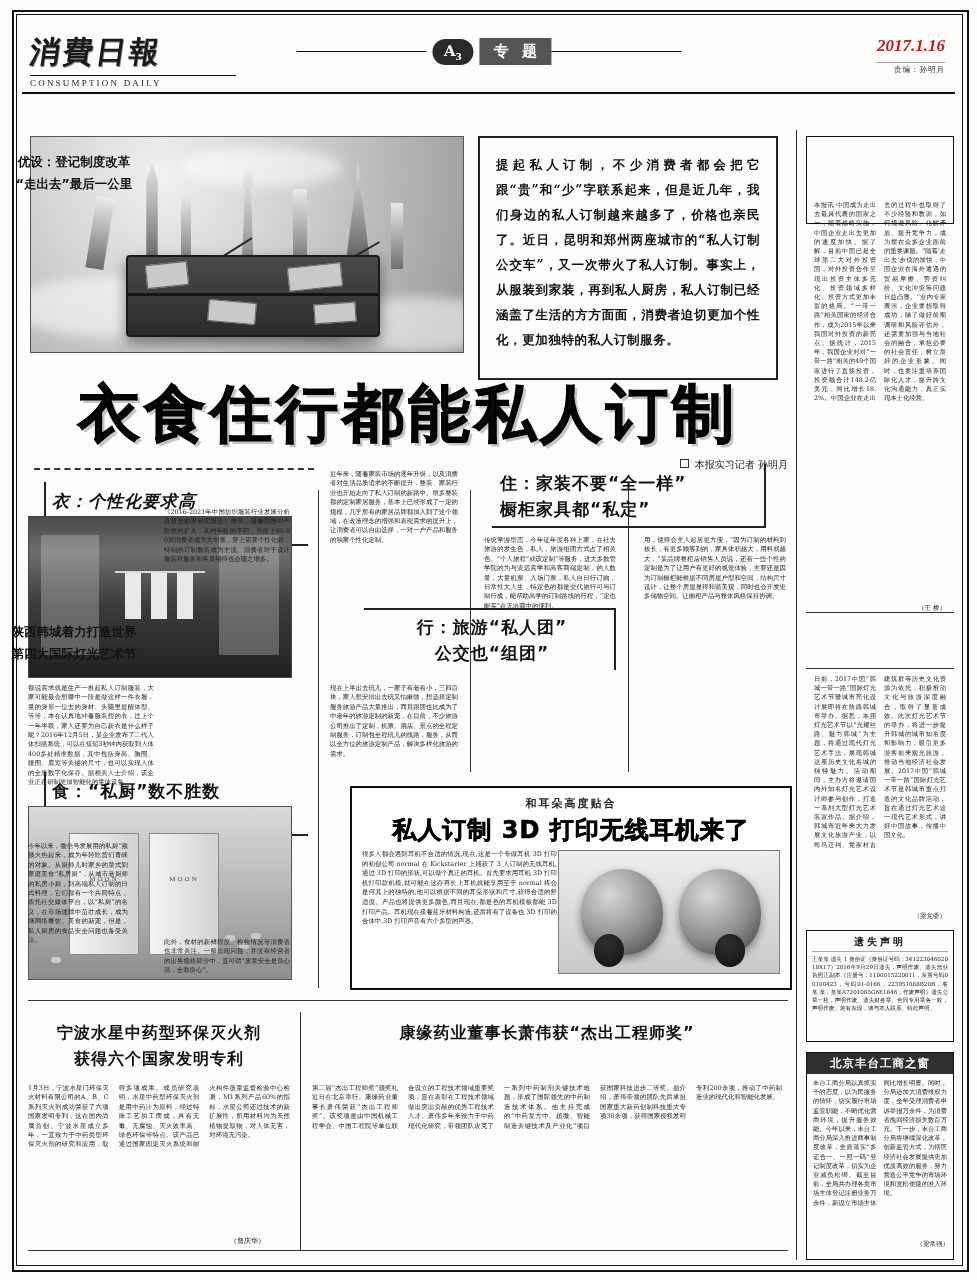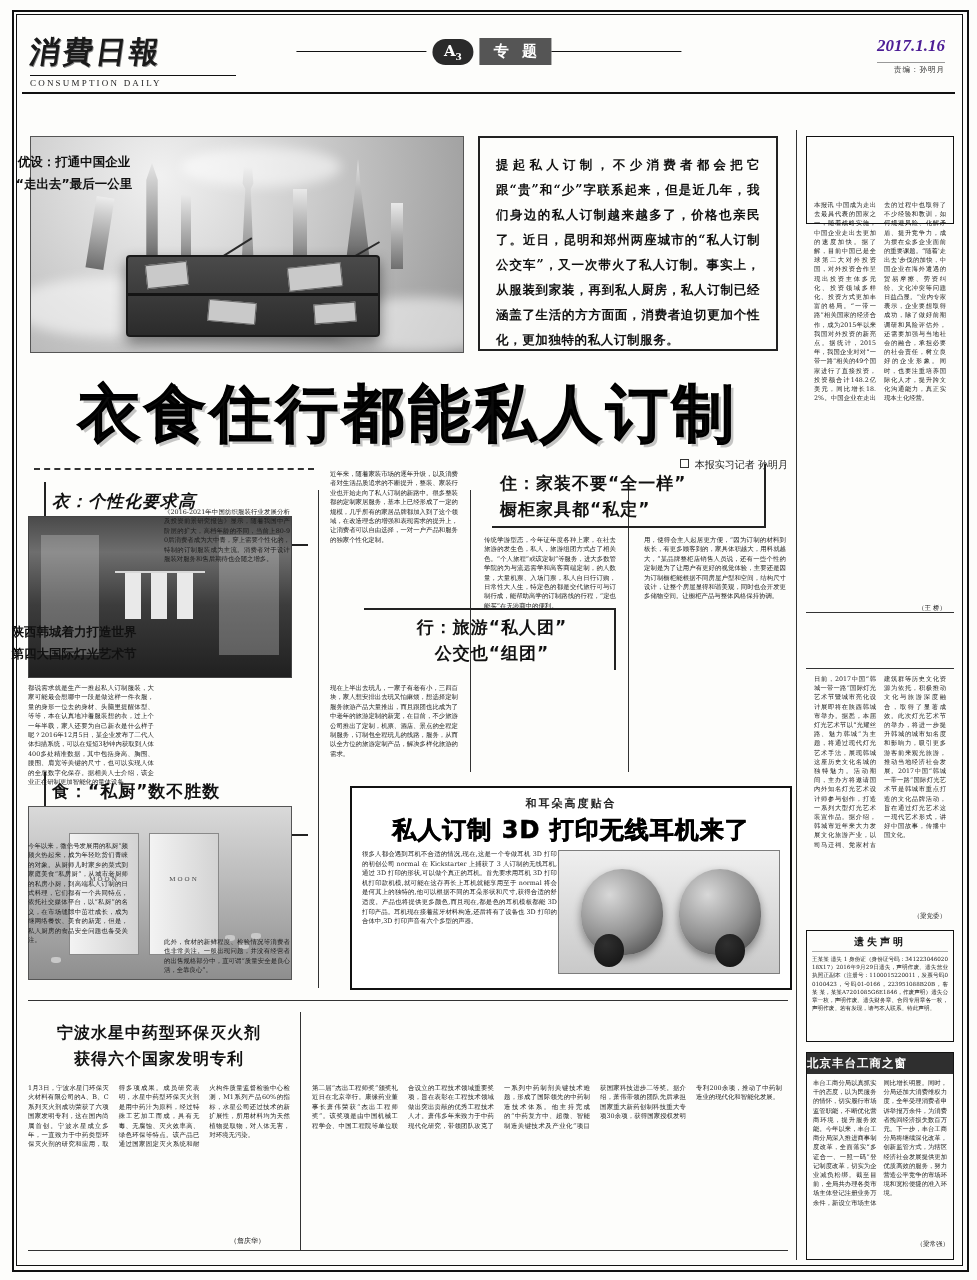--- a/index.html
+++ b/index.html
@@ -63,21 +63,21 @@
   .section-name{
     background:#555;color:#fff;font-size:15px;font-weight:bold;
     letter-spacing:4px;padding:4px 10px 4px 14px;
     font-family:"DejaVu Sans",sans-serif;
   }
   .head-right{
     position:absolute;right:10px;top:12px;text-align:right;
   }
   .head-date{
     font-family:"Liberation Serif",serif;
-    font-style:italic;font-size:17px;color:#4c1d95;font-weight:bold;
+    font-style:italic;font-size:17px;color:#b91c1c;font-weight:bold;
   }
   .head-editor{
     font-size:7.5px;color:#333;margin-top:6px;border-top:1px solid #999;padding-top:2px;
     letter-spacing:1px;
   }
 
   
   .photo{
     position:absolute;left:30px;top:136px;width:432px;height:215px;
     border:1px solid #555;
@@ -127,21 +127,21 @@
     position:absolute;left:60px;top:60px;width:18px;height:72px;
     background:linear-gradient(#ececec,#6c6c66);
     transform:rotate(9deg);
   }
   .photo .strut{
     position:absolute;background:#2a2a26;height:2px;transform-origin:left center;
   }
 
   
   .lead-box{
-    position:absolute;left:478px;top:136px;width:300px;height:215px;
+    position:absolute;left:478px;top:136px;width:300px;height:244px;
     border:2px solid #222;
     padding:14px 16px;
     box-sizing:border-box;
   }
   .lead-box p{
     margin:0;
     font-family:"DejaVu Serif","Liberation Serif",serif;
     font-size:12.5px;line-height:25px;color:#111;
     text-align:justify;
     letter-spacing:0.6px;
@@ -287,21 +287,21 @@
   }
   .lost-text{
     font-family:"DejaVu Serif",serif;font-size:5.6px;line-height:8.2px;
     text-align:justify;word-break:break-all;color:#1b1b1b;margin-top:3px;
   }
   .window-box{
     position:absolute;left:806px;top:1052px;width:148px;height:208px;
     border:1.5px solid #111;box-sizing:border-box;
   }
   .window-head{
-    background:#2f2f2f;color:#fff;font-weight:bold;font-size:11.5px;
+    background:#2f2f2f;color:#fff;text-align:center;font-weight:bold;font-size:11.5px;
     letter-spacing:1px;padding:3px 0;
   }
 
   .shade{filter:grayscale(100%);}
 </style>
 </head>
 <body>
 
 <div class="page">
   <div class="frame"></div>
@@ -443,24 +443,25 @@
     <div class="ad-text">很多人都会遇到耳机不合适的情况,现在,这是一个专做耳机 3D 打印的初创公司 normal 在 Kickstarter 上捕获了 3 人订制的无线耳机,通过 3D 打印的形状,可以做个真正的耳机。首先要求用耳机 3D 打印机打印款机模,就可能在这存再长上耳机就能享用至于 normal 将会是何其上的独特的,他可以根据不同的耳朵形状和尺寸,获得合适的舒适度。产品也将提供更多颜色,而且现在,都是色的耳机模板都能 3D 打印产品。耳机现在接着蓝牙材料构造,还后将有了设备也 3D 打印的合体中,3D 打印声音有六个多型的声器。</div>
   </div>
 
   <div class="bot-title" style="left:28px;top:1020px;width:262px;">
     <div>宁波水星中药型环保灭火剂</div>
     <div>获得六个国家发明专利</div>
   </div>
   <div class="col-text" style="left:28px;top:1084px;width:262px;height:150px;column-count:3;column-gap:10px;">1月3日，宁波水星门环保灭火材料有限公司的A、B、C系列灭火剂成功荣获了六项国家发明专利，这在国内尚属首创。宁波水星成立多年，一直致力于中药类型环保灭火剂的研究和应用，取得多项成果。成员研究表明，水星中药型环保灭火剂是用中药汁为原料，经过特殊工艺加工而成，具有无毒、无腐蚀、灭火效率高、绿色环保等特点。该产品已通过国家固定灭火系统和耐火构件质量监督检验中心检测，M1系列产品60%的指标，水星公司还过技术的新扩展性，所用材料均为天然植物提取物，对人体无害，对环境无污染。</div>
   <div class="sig" style="left:230px;top:1236px;">（詹庆华）</div>
 
+  <div class="bot-title" style="left:312px;top:1020px;width:470px;">康缘药业董事长萧伟获“杰出工程师奖”</div>
   <div class="col-text" style="left:312px;top:1084px;width:470px;height:150px;column-count:5;column-gap:10px;">第二届“杰出工程师奖”颁奖礼近日在北京举行。康缘药业董事长萧伟荣获“杰出工程师奖”。该奖项是由中国机械工程学会、中国工程院等单位联合设立的工程技术领域重要奖项，旨在表彰在工程技术领域做出突出贡献的优秀工程技术人才。萧伟多年来致力于中药现代化研究，带领团队攻克了一系列中药制剂关键技术难题，形成了国际领先的中药制造技术体系。他主持完成的“中药复方中、超微、智能制造关键技术及产业化”项目获国家科技进步二等奖。据介绍，萧伟带领的团队先后承担国家重大新药创制科技重大专项30余项，获得国家授权发明专利200余项，推动了中药制造业的现代化和智能化发展。</div>
 
   <div class="side-box" style="top:136px;width:148px;height:88px;"></div>
-  <div class="side-title" style="top:152px;">优设：打通中国企业</div>
+  <div class="side-title" style="top:152px;">优设：登记制度改革</div>
   <div class="side-title" style="top:174px;">“走出去”最后一公里</div>
   <div class="side-text" style="left:814px;top:200px;height:400px;column-count:2;column-gap:8px;">本报讯 中国成为走出去最具代表的国家之一，随着战略实施，中国企业走出去更加的速度加快。据了解，目前中国已是全球第二大对外投资国，对外投资合作呈现出投资主体多元化、投资领域多样化、投资方式更加丰富的格局。“一带一路”相关国家的经济合作，成为2015年以来我国对外投资的新亮点。据统计，2015年，我国企业对对“一带一路”相关的49个国家进行了直接投资，投资额合计148.2亿美元，同比增长18.2%。中国企业在走出去的过程中也取得了不少经验和教训，如何规避风险、化解矛盾、提升竞争力，成为摆在众多企业面前的重要课题。“随着'走出去'步伐的加快，中国企业在海外遭遇的贸易摩擦、劳资纠纷、文化冲突等问题日益凸显。”业内专家表示，企业要想取得成功，除了做好前期调研和风险评估外，还需要加强与当地社会的融合，承担必要的社会责任，树立良好的企业形象。同时，也要注重培养国际化人才，提升跨文化沟通能力，真正实现本土化经营。</div>
   <div class="side-sig" style="left:814px;top:604px;">（王 桥）</div>
 
   <div class="hrule" style="left:806px;top:612px;width:148px;"></div>
 
   <div class="side-title" style="top:622px;">陕西韩城着力打造世界</div>
   <div class="side-title" style="top:644px;">第四大国际灯光艺术节</div>
   <div class="hrule" style="left:806px;top:668px;width:148px;"></div>
   <div class="side-text" style="left:814px;top:674px;height:236px;column-count:2;column-gap:8px;">日前，2017中国“韩城一带一路”国际灯光艺术节暨城市亮化设计展即将在陕西韩城市举办。据悉，本届灯光艺术节以“光耀丝路、魅力韩城”为主题，将通过现代灯光艺术手法，展现韩城这座历史文化名城的独特魅力。活动期间，主办方将邀请国内外知名灯光艺术设计师参与创作，打造一系列大型灯光艺术装置作品。据介绍，韩城市近年来大力发展文化旅游产业，以司马迁祠、党家村古建筑群等历史文化资源为依托，积极推动文化与旅游深度融合，取得了显著成效。此次灯光艺术节的举办，将进一步提升韩城的城市知名度和影响力，吸引更多游客前来观光旅游，推动当地经济社会发展。2017中国“韩城一带一路”国际灯光艺术节是韩城市重点打造的文化品牌活动，旨在通过灯光艺术这一现代艺术形式，讲好中国故事，传播中国文化。</div>

